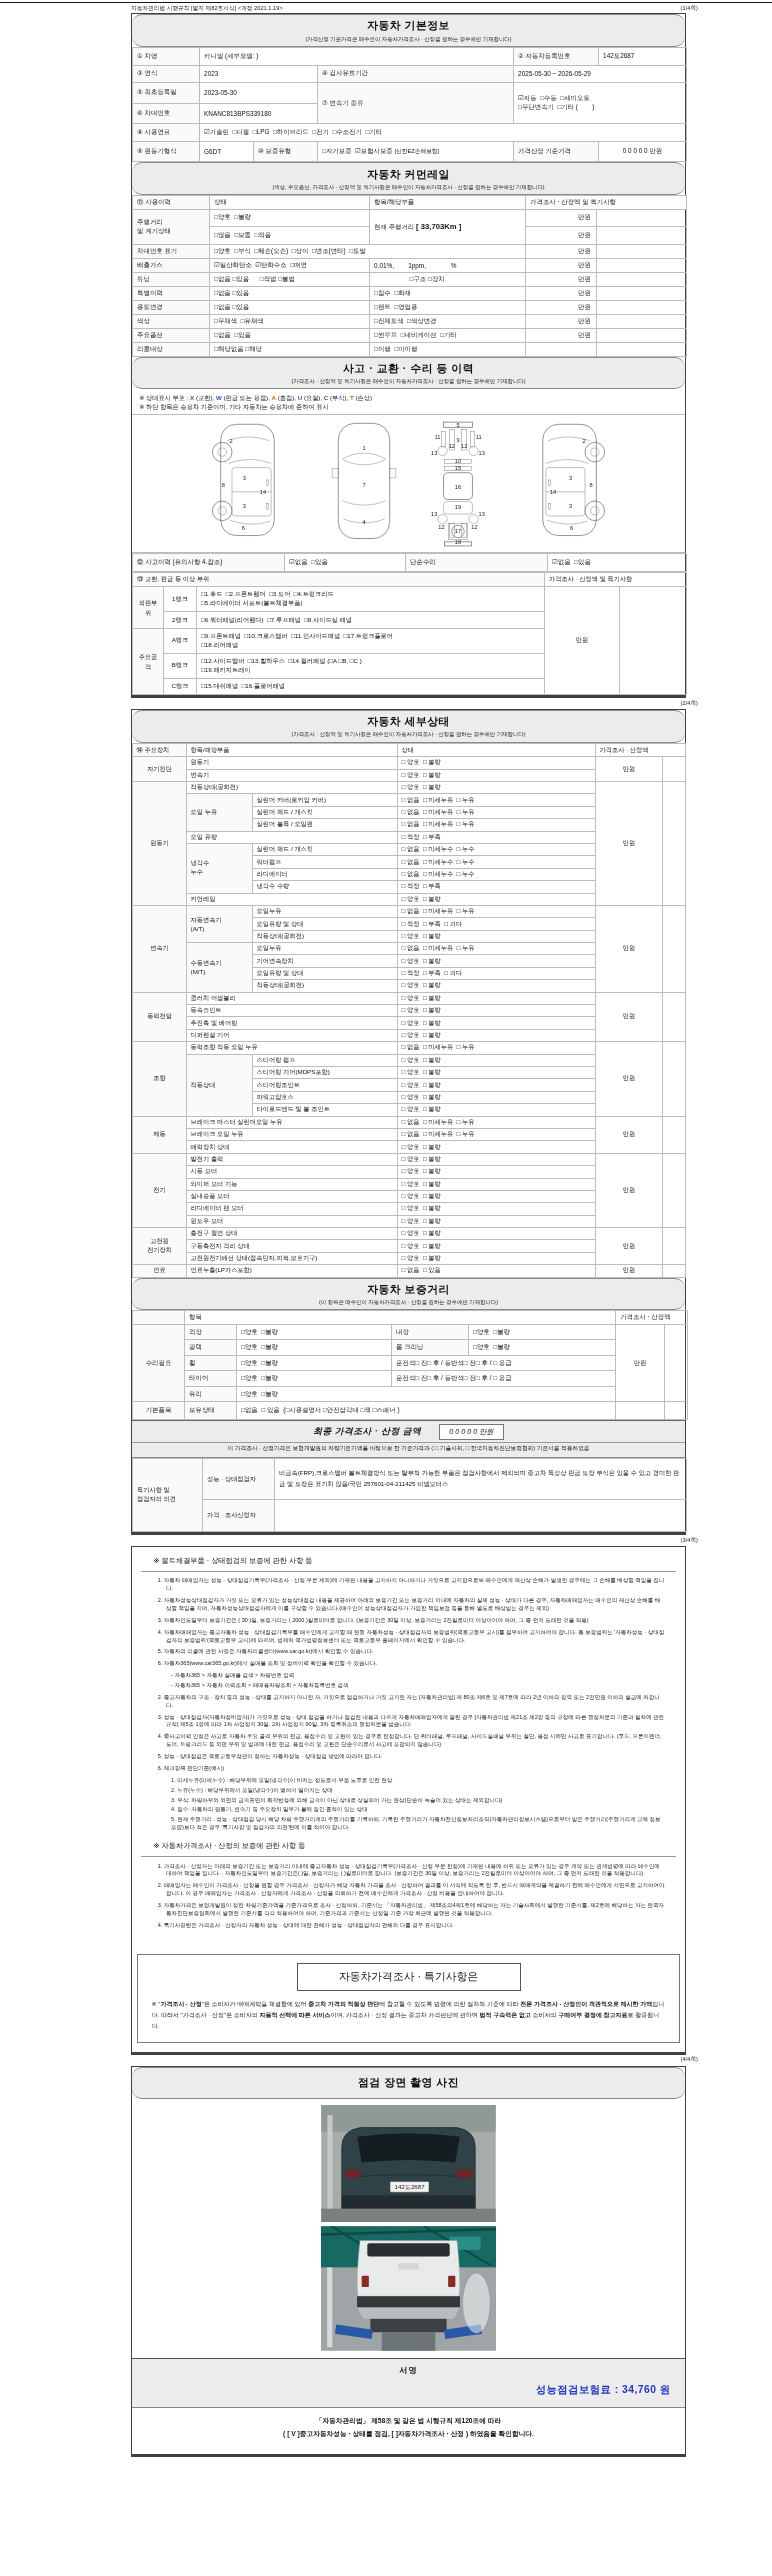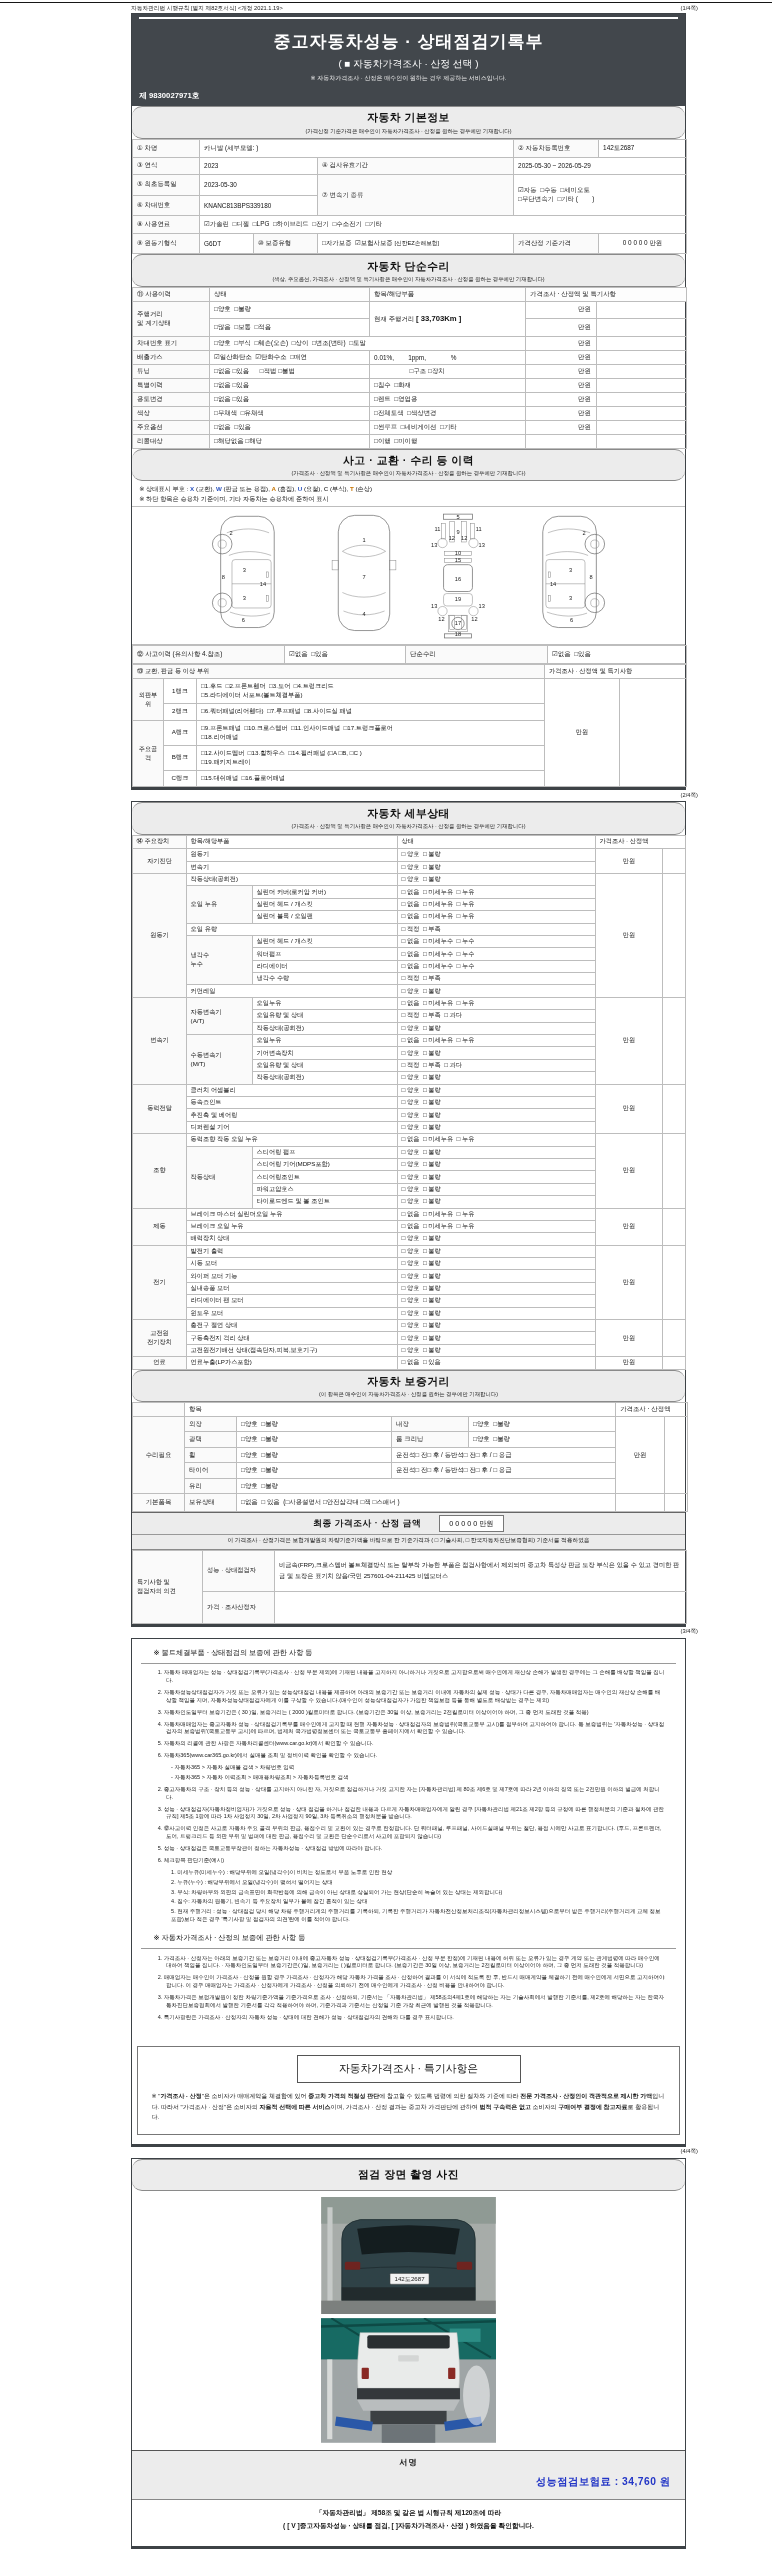--- a/index.html
+++ b/index.html
@@ -40,21 +40,21 @@
   .dlabel{font-size:11px;fill:#222;}
   .accident tr{height:17.5px;}
   .rank td{font-size:6.2px;}
   .rank .gcell{background:#fafafa;text-align:center;word-break:break-all;line-height:1.5;}
   .detail tr{height:12.4px;}
   .detail td{font-size:6.2px;padding:0.5px 3.6px;}
   .detail .gcell,.detail .scell{background:#fafafa;}
   .detail .price,.rank .price,.etc .price{text-align:center;padding:0;}
   .etc tr{height:15.5px;}
   .final-band{display:flex;align-items:center;justify-content:center;gap:17.5px;background:#ececec;
-              border-top:1px solid #666;border-bottom:0.5px solid #999;height:21.6px;}
+              border-top:1px solid #666;border-bottom:0.5px solid #999;height:21.6px;font-style:italic;}
   .final-label{font-size:8.8px;font-weight:bold;letter-spacing:0.5px;}
   .final-value{background:#fff;border:0.5px solid #777;padding:2.1px 9.3px;font-size:7.2px;}
   .final-note{font-size:5.7px;text-align:center;background:#ececec;padding:1.5px 0 4.1px;border-bottom:0.5px solid #8a8a8a;}
   .opinion tr td{font-size:6.2px;}
   
   .ncontent{padding:2.1px 19.6px 8.2px 21.6px;}
   .nsubhead{font-size:7.2px;padding:6.7px 2.1px 5.7px;border-bottom:0.5px solid #9a9a9a;margin:0 -10.3px 5.2px -12.4px;padding-left:12.4px;}
   .nitem{font-size:5.5px;line-height:1.42;margin:4.1px 0 4.1px 4.1px;padding-left:8.2px;text-indent:-8.2px;color:#1a1a1a;}
   .nsubitem{font-size:5.5px;line-height:1.42;margin:2.1px 0 2.1px 17.5px;color:#1a1a1a;}
   .pbox{border:0.5px solid #777;margin:12.4px 5.2px 9.3px;padding:8.2px 13.4px 10.3px;}
@@ -74,27 +74,20 @@
 <div class="topline"></div>
 
 <div class="wrap">
 
   <div class="topnote">
     <span>자동차관리법 시행규칙 [별지 제82호서식] &lt;개정 2021.1.19&gt;</span>
     <span>(1/4쪽)</span>
   </div>
 
   <section class="box">
-    <div class="darkhead">
-      <div class="strip"></div>
-      <div class="dh-title">중고자동차성능 · 상태점검기록부</div>
-      <div class="dh-sub">( ■ 자동차가격조사 · 산정 선택 )</div>
-      <div class="dh-note">※ 자동차가격조사 · 산정은 매수인이 원하는 경우 제공하는 서비스입니다.</div>
-      <div class="dh-docno">제 9830027971호</div>
-    </div>
 
     <div class="sechead">
       <div class="t1">자동차 기본정보</div>
       <div class="t2">(가격산정 기준가격은 매수인이 자동차가격조사 · 산정을 원하는 경우에만 기재합니다)</div>
     </div>
 
     <table class="t basic">
       <colgroup>
           <col style="width:67px">
           <col style="width:54px">
@@ -136,21 +129,21 @@
         <td>G6DT</td>
         <td class="lbl">⑩ 보증유형</td>
         <td><span>□자가보증  ☑보험사보증</span> <span class="small">[신한EZ손해보험]</span></td>
         <td class="lbl">가격산정 기준가격</td>
         <td class="center">0 0 0 0 0 만원</td>
       </tr>
     </tbody>
       </table>
 
     <div class="sechead">
-      <div class="t1">자동차 단순수리</div>
+      <div class="t1">자동차 커먼레일</div>
       <div class="t2">(색상, 주요옵션, 가격조사 · 산정액 및 특기사항은 매수인이 자동차가격조사 · 산정을 원하는 경우에만 기재합니다)</div>
     </div>
 
     <table class="t overall">
       <colgroup>
           <col style="width:77px">
           <col style="width:160px">
           <col style="width:156px">
           <col style="width:71px">
           <col style="width:90px">

